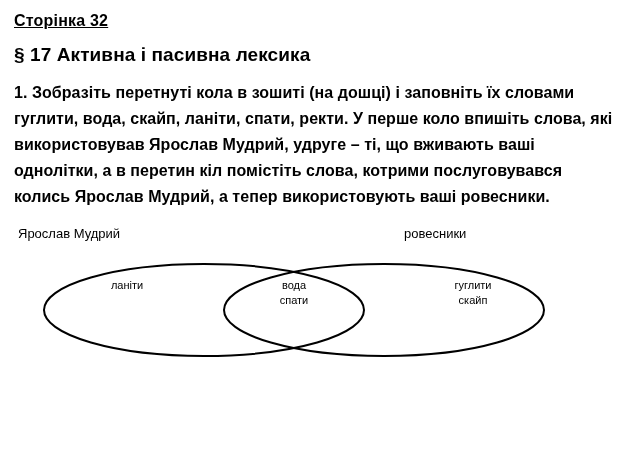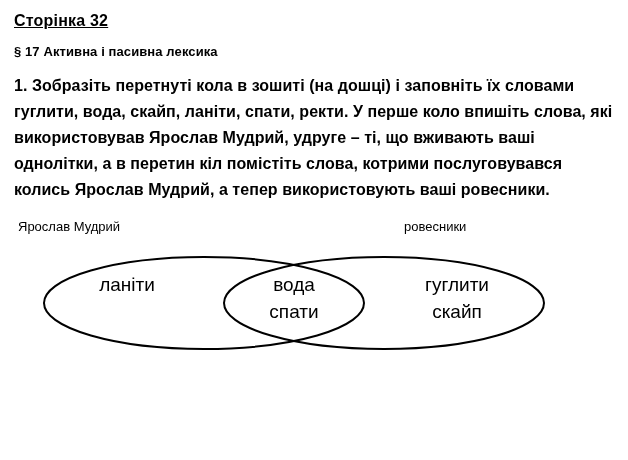--- a/index.html
+++ b/index.html
@@ -22,21 +22,21 @@
     padding: 10px 8px 0 14px;
   }
   .page-label {
     font-size: 16px;
     font-weight: bold;
     text-decoration: underline;
     letter-spacing: 0.2px;
     margin: 2px 0 14px 0;
   }
   .section-heading {
-    font-size: 13px;
+    font-size: 19px;
     font-weight: bold;
     margin: 0 0 14px 0;
     letter-spacing: 0.1px;
   }
   .task-body {
     font-size: 16px;
     font-weight: bold;
     line-height: 1.62;
     margin: 0 0 16px 0;
     letter-spacing: 0.05px;
@@ -65,38 +65,38 @@
     height: 112px;
     margin-top: 6px;
   }
   .venn-svg {
     position: absolute;
     left: 0;
     top: 0;
   }
   .venn-text {
     position: absolute;
-    font-size: 19px;
+    font-size: 11px;
     font-weight: normal;
     line-height: 1.45;
     text-align: center;
     white-space: nowrap;
   }
   .venn-left-words {
     left: 58px;
     top: 20px;
     width: 110px;
   }
   .venn-mid-words {
     left: 225px;
     top: 20px;
     width: 110px;
   }
   .venn-right-words {
-    left: 388px;
+    left: 404px;
     top: 20px;
     width: 110px;
   }
 </style>
 </head>
 <body>
 
 <div class="page">
 
   <div class="page-label">Сторінка 32</div>

